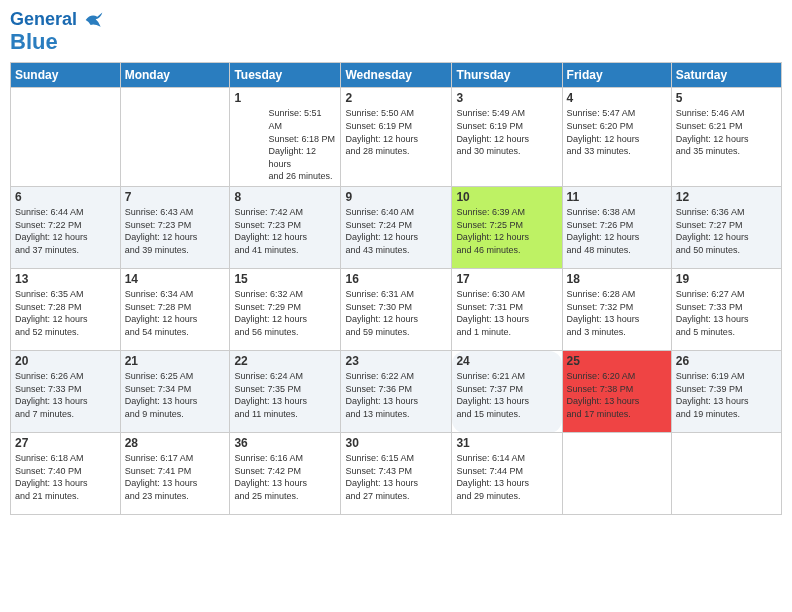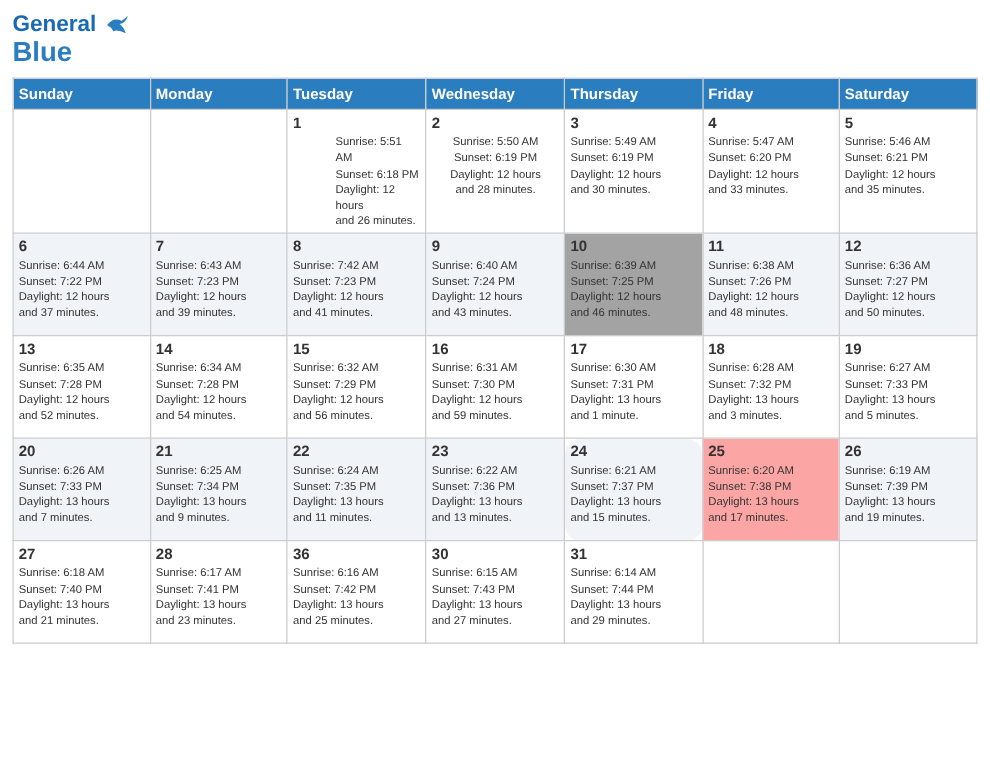--- a/index.html
+++ b/index.html
@@ -61,21 +61,21 @@
           <td class="empty"></td>
           <td>
             <div class="day-num">1</div>
             <div class="day-info" style="white-space: pre-line; margin-left: 34px;">Sunrise: 5:51 AM
 Sunset: 6:18 PM
 Daylight: 12 hours
 and 26 minutes.</div>
           </td>
           <td>
             <div class="day-num">2</div>
-            <div class="day-info" style="white-space: pre-line; text-align: center;">Sunrise: 5:50 AM
+            <div class="day-info" style="white-space: pre-line;">Sunrise: 5:50 AM
 Sunset: 6:19 PM
 Daylight: 12 hours
 and 28 minutes.</div>
           </td>
           <td>
             <div class="day-num">3</div>
             <div class="day-info" style="white-space: pre-line;">Sunrise: 5:49 AM
 Sunset: 6:19 PM
 Daylight: 12 hours
 and 30 minutes.</div>
@@ -117,21 +117,21 @@
 Daylight: 12 hours
 and 41 minutes.</div>
           </td>
           <td style="background: rgb(240, 244, 248);">
             <div class="day-num">9</div>
             <div class="day-info" style="white-space: pre-line;">Sunrise: 6:40 AM
 Sunset: 7:24 PM
 Daylight: 12 hours
 and 43 minutes.</div>
           </td>
-          <td style="background: #a3a3a3; margin-top: 24px;">
+          <td style="background: #bef264; margin-top: 24px;">
             <div class="day-num">10</div>
             <div class="day-info" style="white-space: pre-line;">Sunrise: 6:39 AM
 Sunset: 7:25 PM
 Daylight: 12 hours
 and 46 minutes.</div>
           </td>
           <td style="background: rgb(240, 244, 248);">
             <div class="day-num">11</div>
             <div class="day-info" style="white-space: pre-line;">Sunrise: 6:38 AM
 Sunset: 7:26 PM
@@ -226,21 +226,21 @@
 Daylight: 13 hours
 and 13 minutes.</div>
           </td>
           <td style="background: rgb(240, 244, 248); border-radius: 13px;">
             <div class="day-num">24</div>
             <div class="day-info" style="white-space: pre-line;">Sunrise: 6:21 AM
 Sunset: 7:37 PM
 Daylight: 13 hours
 and 15 minutes.</div>
           </td>
-          <td style="background: #fca5a5;">
+          <td style="background: #ef4444;">
             <div class="day-num">25</div>
             <div class="day-info" style="white-space: pre-line;">Sunrise: 6:20 AM
 Sunset: 7:38 PM
 Daylight: 13 hours
 and 17 minutes.</div>
           </td>
           <td style="background: rgb(240, 244, 248);">
             <div class="day-num">26</div>
             <div class="day-info" style="white-space: pre-line;">Sunrise: 6:19 AM
 Sunset: 7:39 PM

